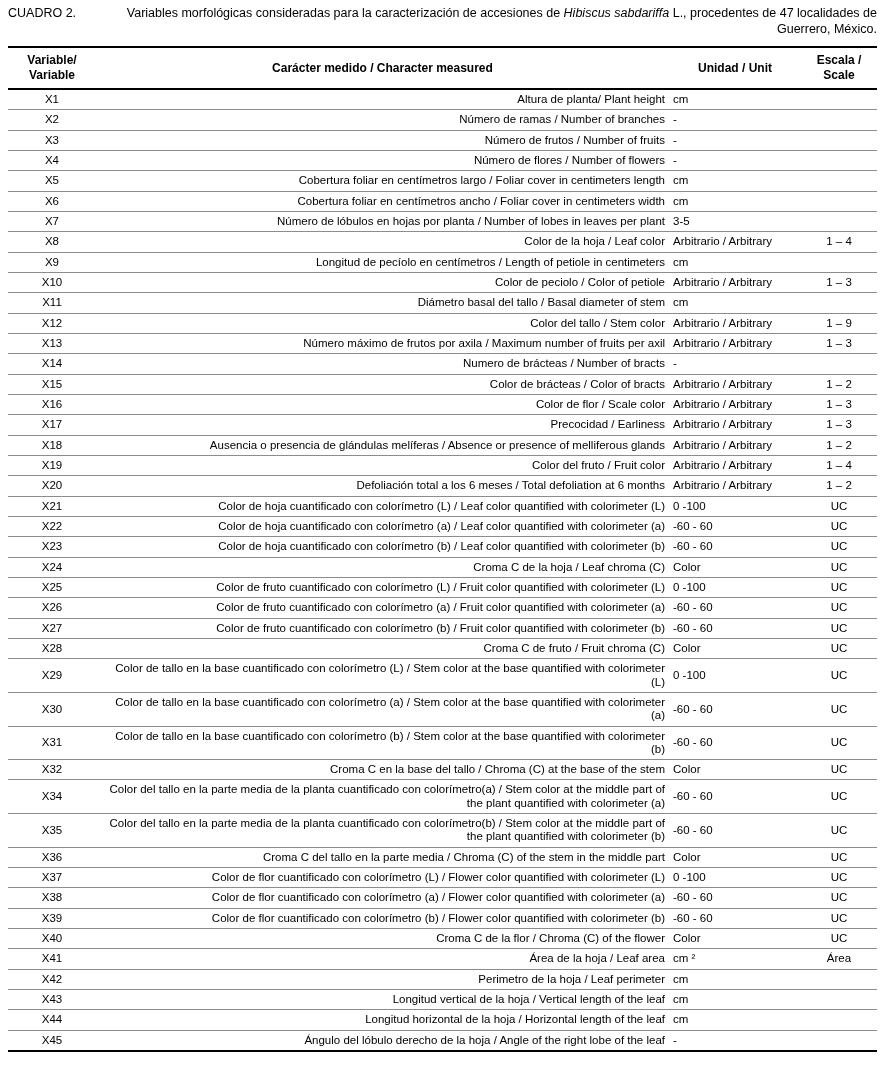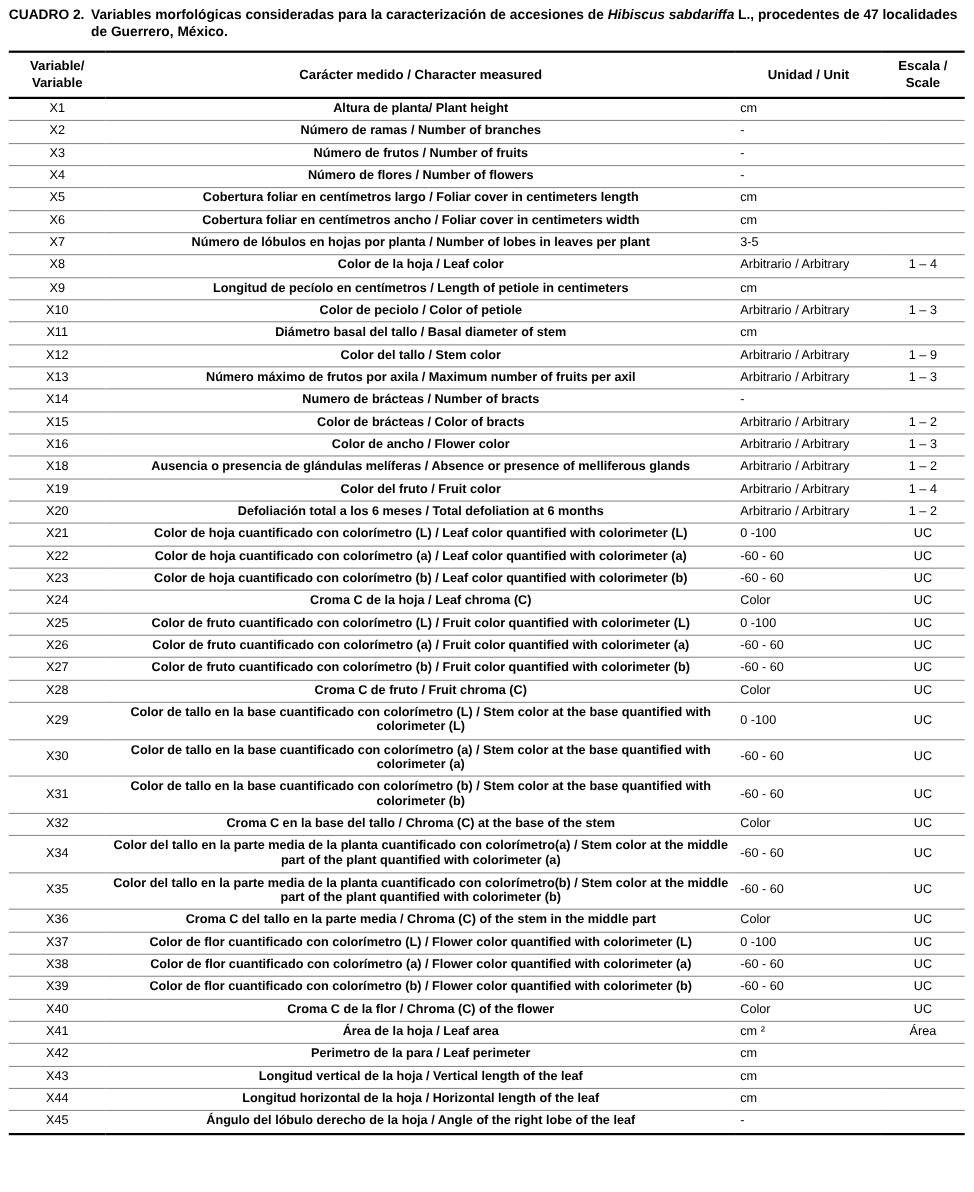--- a/index.html
+++ b/index.html
@@ -10,24 +10,25 @@
     font-family: "Liberation Sans", sans-serif;
   }
   .page {
     width: 885px;
     box-sizing: border-box;
     padding: 5px 8px 6px 8px;
   }
   
   .caption {
     display: flex;
-    font-weight: bold;
+    font-weight: normal;
     font-size: 12.5px;
     line-height: 1.28;
     margin-bottom: 9px;
+    text-align: right;
   }
   .caption-label {
     flex: 0 0 auto;
     padding-right: 6px;
     white-space: nowrap;
   }
   .caption-text {
     flex: 1 1 auto;
   }
   .caption-text .sci-name {
@@ -55,21 +56,21 @@
   table.vars tbody td {
     font-size: 11.5px;
     line-height: 1.16;
     padding: 3px 4px;
     vertical-align: middle;
   }
   table.vars tbody tr + tr td {
     border-top: 1px solid #8c8c8c;
   }
   td.col-var  { text-align: center; }
-  td.col-char { text-align: center; padding-left: 6px; font-weight: bold; }
+  td.col-char { text-align: right; padding-left: 6px; }
   td.col-unit { text-align: left; }
   td.col-scale{ text-align: center; }
 </style>
 </head>
 <body>
 
 <div class="page">
 
   <div class="caption">
     <span class="caption-label">CUADRO 2.</span>
@@ -179,21 +180,27 @@
           <td class="col-scale"></td>
         </tr>
         <tr>
           <td class="col-var">X15</td>
           <td class="col-char">Color de brácteas / Color of bracts</td>
           <td class="col-unit">Arbitrario / Arbitrary</td>
           <td class="col-scale">1 – 2</td>
         </tr>
         <tr>
           <td class="col-var">X16</td>
-          <td class="col-char">Color de ancho / Flower color</td>
+          <td class="col-char">Color de flor / Scale color</td>
+          <td class="col-unit">Arbitrario / Arbitrary</td>
+          <td class="col-scale">1 – 3</td>
+        </tr>
+        <tr>
+          <td class="col-var">X17</td>
+          <td class="col-char">Precocidad / Earliness</td>
           <td class="col-unit">Arbitrario / Arbitrary</td>
           <td class="col-scale">1 – 3</td>
         </tr>
         <tr>
           <td class="col-var">X18</td>
           <td class="col-char">Ausencia o presencia de glándulas melíferas / Absence or presence of melliferous glands</td>
           <td class="col-unit">Arbitrario / Arbitrary</td>
           <td class="col-scale">1 – 2</td>
         </tr>
         <tr>
@@ -323,21 +330,21 @@
           <td class="col-scale">UC</td>
         </tr>
         <tr>
           <td class="col-var">X41</td>
           <td class="col-char">Área de la hoja / Leaf area</td>
           <td class="col-unit">cm ²</td>
           <td class="col-scale">Área</td>
         </tr>
         <tr>
           <td class="col-var">X42</td>
-          <td class="col-char">Perimetro de la para / Leaf perimeter</td>
+          <td class="col-char">Perimetro de la hoja / Leaf perimeter</td>
           <td class="col-unit">cm</td>
           <td class="col-scale"></td>
         </tr>
         <tr>
           <td class="col-var">X43</td>
           <td class="col-char">Longitud vertical de la hoja / Vertical length of the leaf</td>
           <td class="col-unit">cm</td>
           <td class="col-scale"></td>
         </tr>
         <tr>

